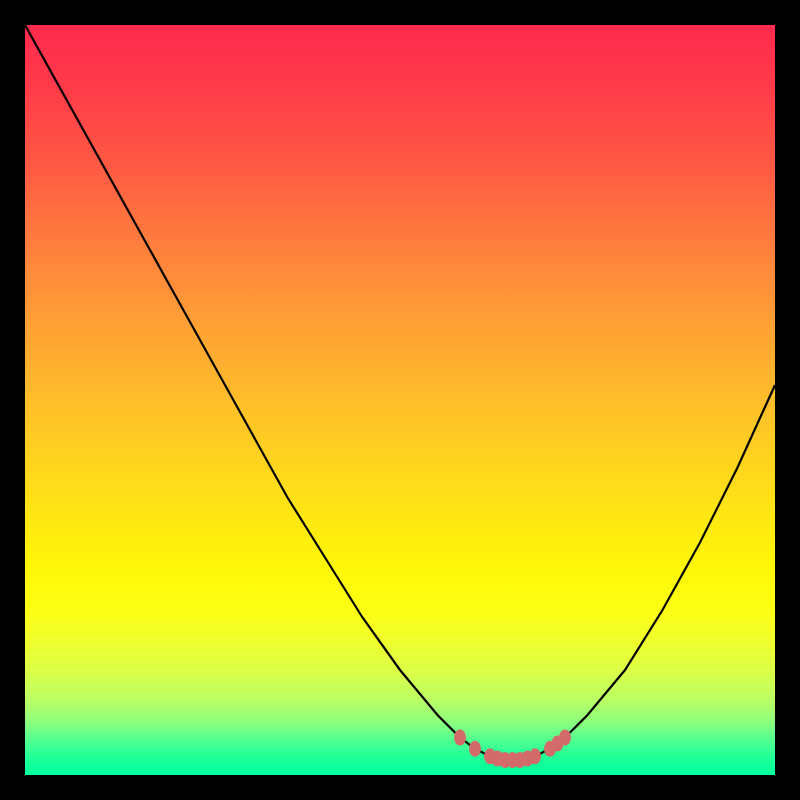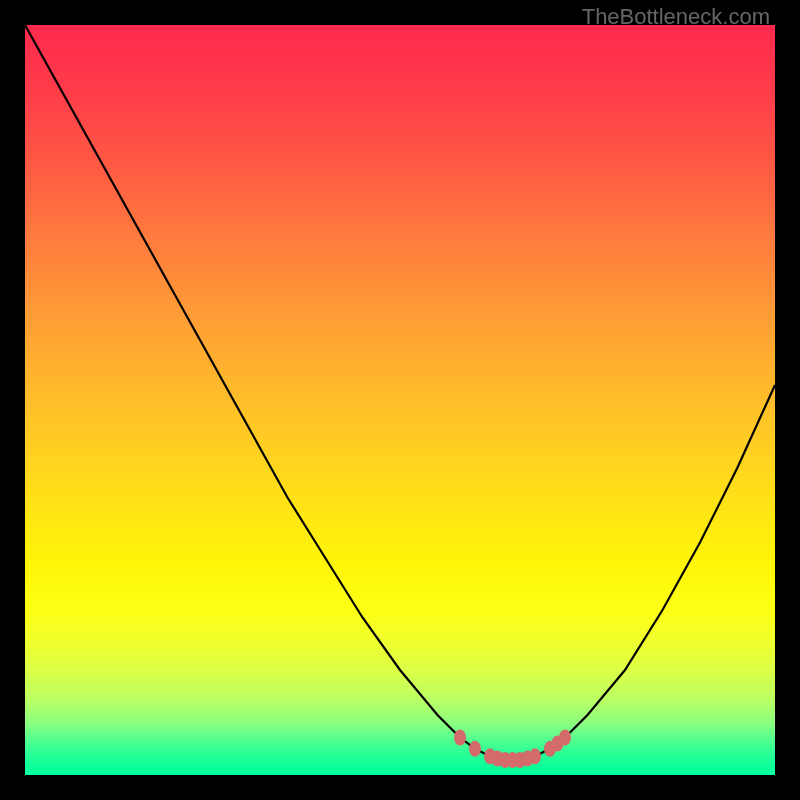--- a/index.html
+++ b/index.html
@@ -65,21 +65,20 @@
   .dots {
     position: absolute;
     inset: 0;
     z-index: 6;
   }
 </style>
 </head>
 <body>
 
 <div class="container">
-  <div class="watermark">TheBottleneck.com</div>
   <div class="plot">
     <div class="gradient"></div>
     <svg class="curve" viewBox="0 0 750 750" preserveAspectRatio="none">
       <path id="curve-path" fill="none" stroke="#000000" stroke-width="2.2" d="M0.0 0.0 L37.5 67.5 L75.0 135.0 L112.5 202.5 L150.0 270.0 L187.5 337.5 L225.0 405.0 L262.5 472.5 L300.0 532.5 L337.5 592.5 L375.0 645.0 L412.5 690.0 L435.0 712.5 L450.0 723.8 L465.0 731.3 L480.0 735.0 L495.0 735.0 L510.0 731.3 L525.0 723.8 L540.0 712.5 L562.5 690.0 L600.0 645.0 L637.5 585.0 L675.0 517.5 L712.5 442.5 L750.0 360.0"></path>
     </svg>
     <svg class="dots" viewBox="0 0 750 750" preserveAspectRatio="none">
       <g id="dots-group">
           <ellipse cx="435.0" cy="712.5" rx="6" ry="8" fill="#d36b6b"></ellipse>
           <ellipse cx="450.0" cy="723.8" rx="6" ry="8" fill="#d36b6b"></ellipse>
           <ellipse cx="465.0" cy="731.3" rx="6" ry="8" fill="#d36b6b"></ellipse>

